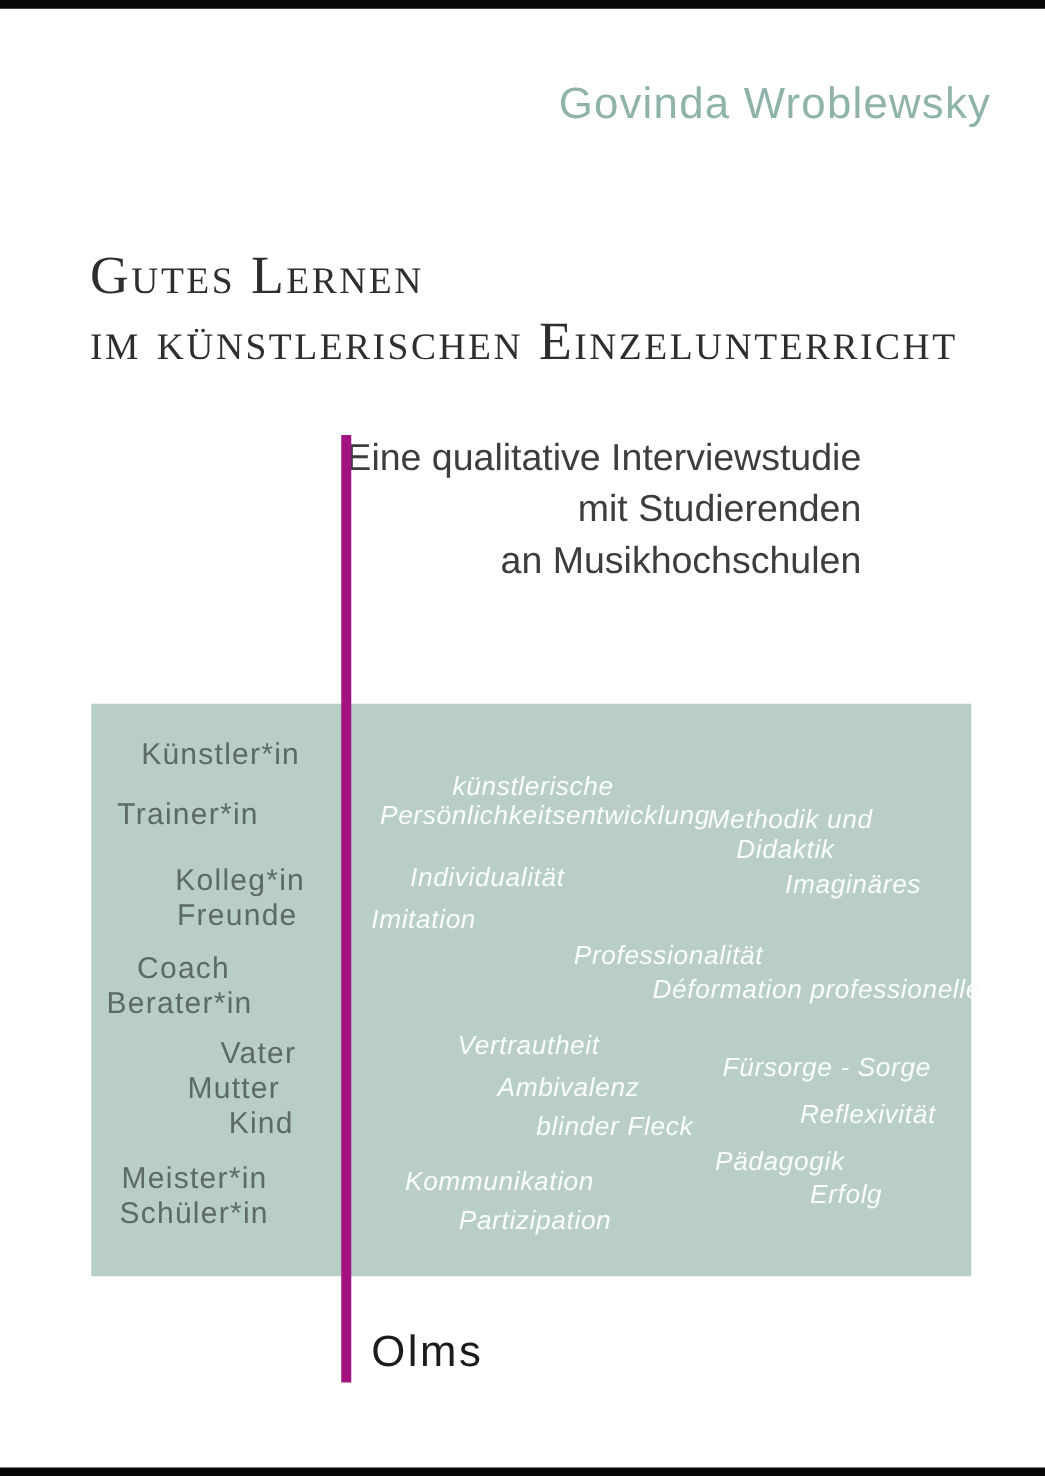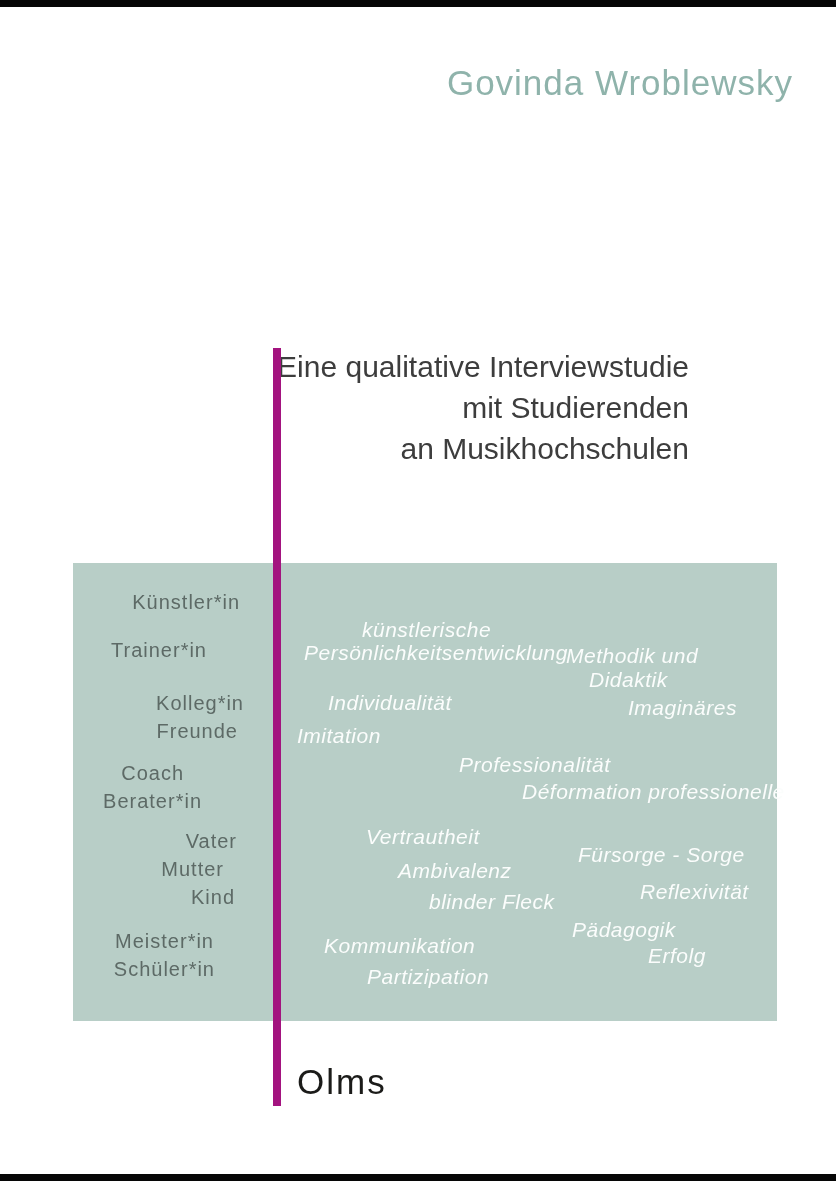--- a/index.html
+++ b/index.html
@@ -41,21 +41,21 @@
     background:#a3137f;
   }
 
   .green-box{
     position:absolute;left:73px;top:563px;width:704px;height:458px;
     background:#b8cec7;
   }
 
   .role{
     position:absolute;
-    font-size:20px;line-height:1;letter-spacing:1px;
+    font-size:24px;line-height:1;letter-spacing:1px;
     color:#5d6a66;white-space:nowrap;
   }
 
   .theme{
     position:absolute;
     font-size:21px;line-height:1;font-style:italic;font-weight:400;
     color:#fbfdfc;white-space:nowrap;letter-spacing:0.5px;margin-top:24px;
   }
 
   .publisher{
@@ -66,20 +66,24 @@
 </style>
 </head>
 <body>
 
 <div id="cover">
 
   <div class="edge-bar top"></div>
 
   <div class="author">Govinda Wroblewsky</div>
 
+  <div class="title">
+    <div>Gutes Lernen</div>
+    <div>im künstlerischen Einzelunterricht</div>
+  </div>
 
   <div class="subtitle">
     <div>Eine qualitative Interviewstudie</div>
     <div>mit Studierenden</div>
     <div>an Musikhochschulen</div>
   </div>
 
   <div class="green-box"></div>
 
   <div class="role" style="right:596px;top:592px;">Künstler*in</div>

